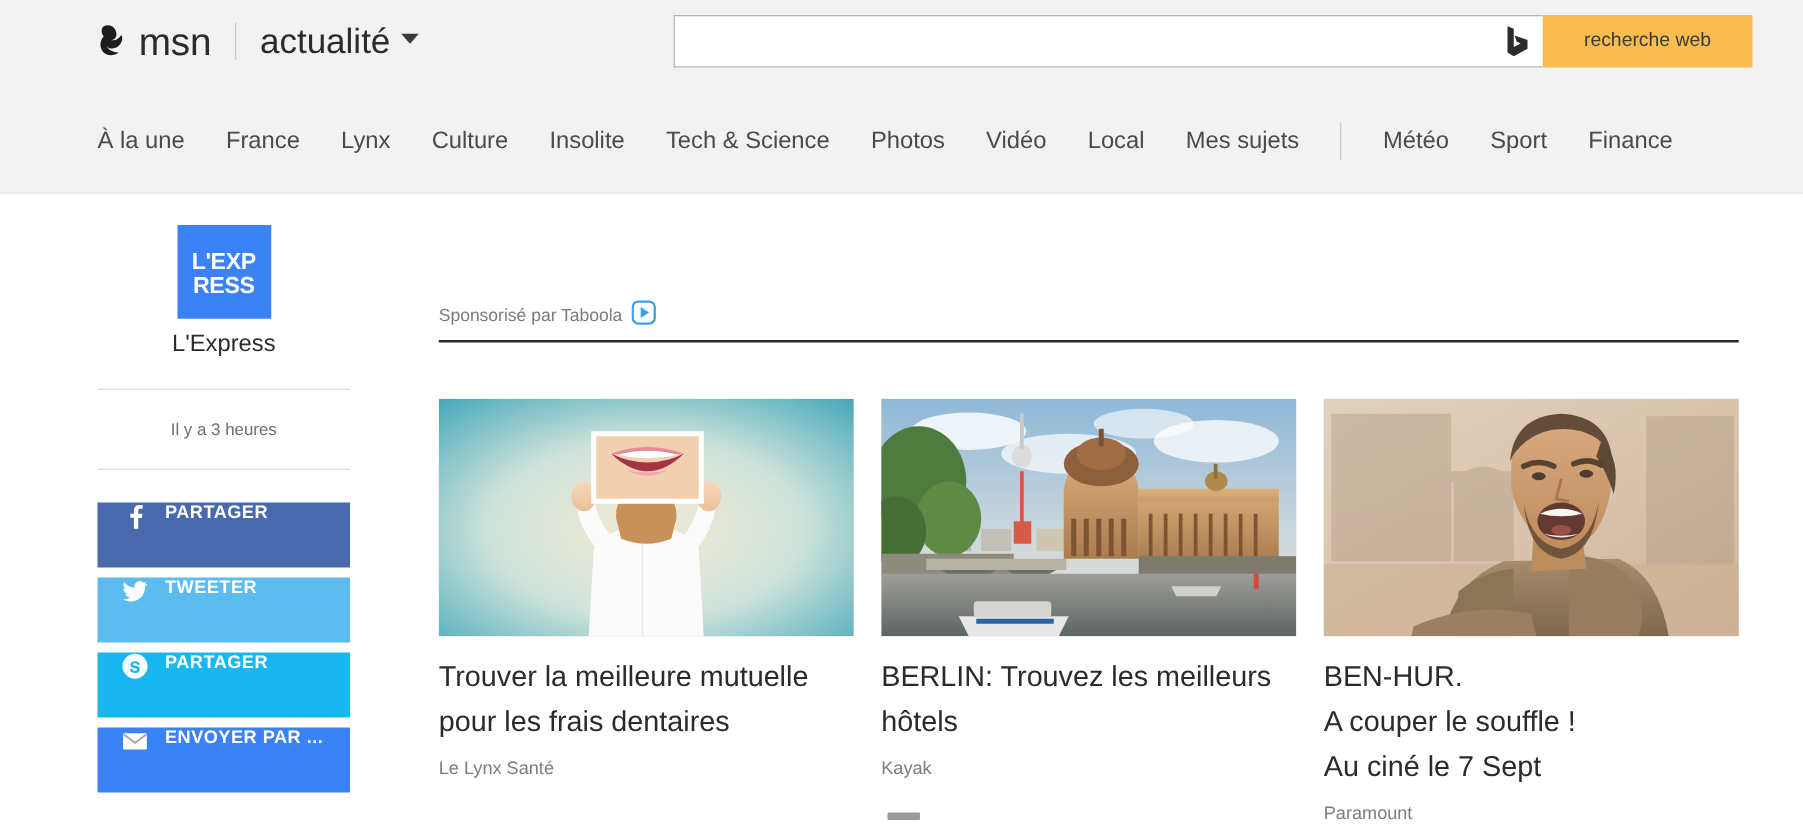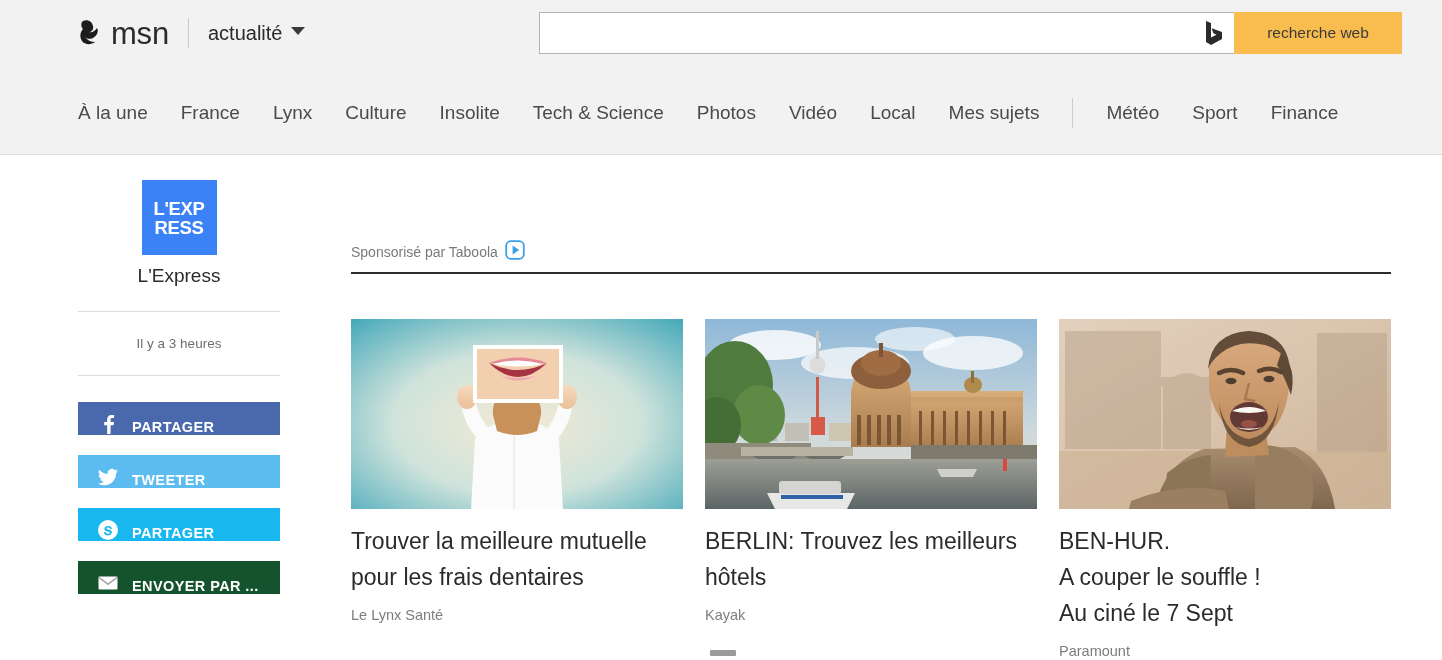--- a/index.html
+++ b/index.html
@@ -40,21 +40,21 @@
   }
   .msn-word {
     font-size: 31px; color: #2b2b2b; letter-spacing: -0.2px;
     font-weight: 400; line-height: 1;
   }
   .brand-sep {
     width: 1px; height: 30px; background: #c9c9c9;
     margin: 0 19px;
   }
   .vertical-name {
-    font-size: 20px; color: #2b2b2b; font-weight: 400; line-height: 1;
+    font-size: 28px; color: #2b2b2b; font-weight: 400; line-height: 1;
   }
   .vertical-caret {
     display: inline-block; margin-left: 9px;
     width: 0; height: 0;
     border-left: 7px solid transparent;
     border-right: 7px solid transparent;
     border-top: 8px solid #3a3a3a;
     vertical-align: middle;
     position: relative; top: -2px;
   }
@@ -143,37 +143,37 @@
   .sb-rule {
     height: 1px; background: #dddddd;
     margin: 24px 0;
   }
   .time-ago {
     text-align: center;
     font-size: 13.5px; color: #6e6e6e;
   }
   .share-list { margin-top: 26px; }
   .share-btn {
-    height: 33px; margin-bottom: 20px;
-    display: flex; align-items: flex-end;
+    height: 52px; margin-bottom: 8px;
+    display: flex; align-items: flex-start;
     padding-left: 19px;
     color: #ffffff;
     font-size: 14.5px; font-weight: 700;
     letter-spacing: 0.4px;
     cursor: pointer;
   }
   .share-btn .sicon {
     width: 22px; height: 22px; margin-right: 13px;
     display: flex; align-items: center; justify-content: center;
     flex: 0 0 22px;
   }
   .fb  { background: #4a69ad; }
   .tw  { background: #5cbcf0; }
   .sk  { background: #18b7f0; }
-  .ml  { background: #14532d; }
+  .ml  { background: #3b82f6; }
 
   
   .main {
     position: absolute; left: 351px; top: 0;
     width: 1040px;
   }
   .sec-head {
     display: flex; align-items: flex-end;
     justify-content: space-between;
     padding-bottom: 9px;

